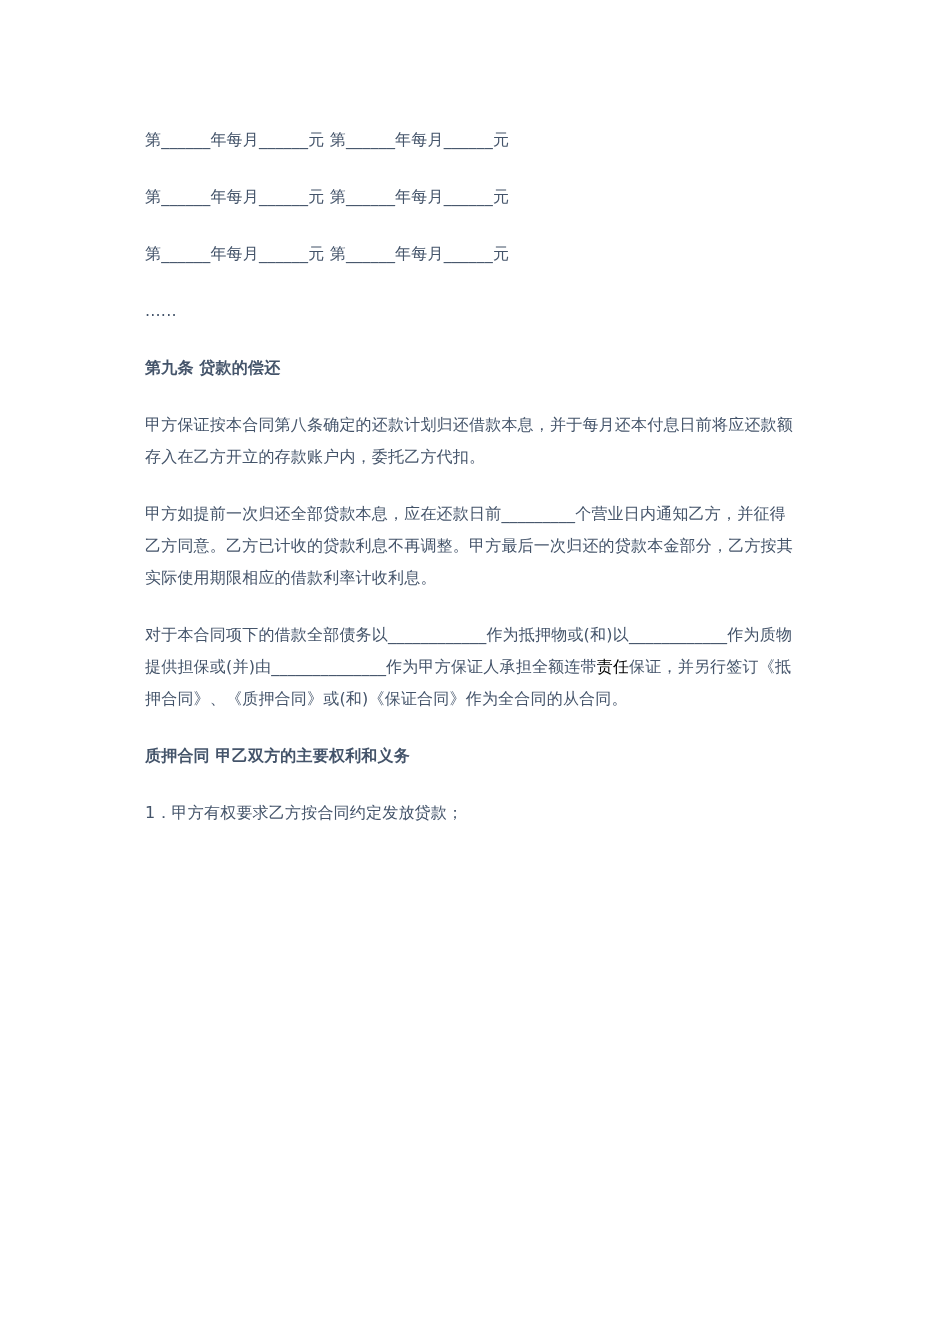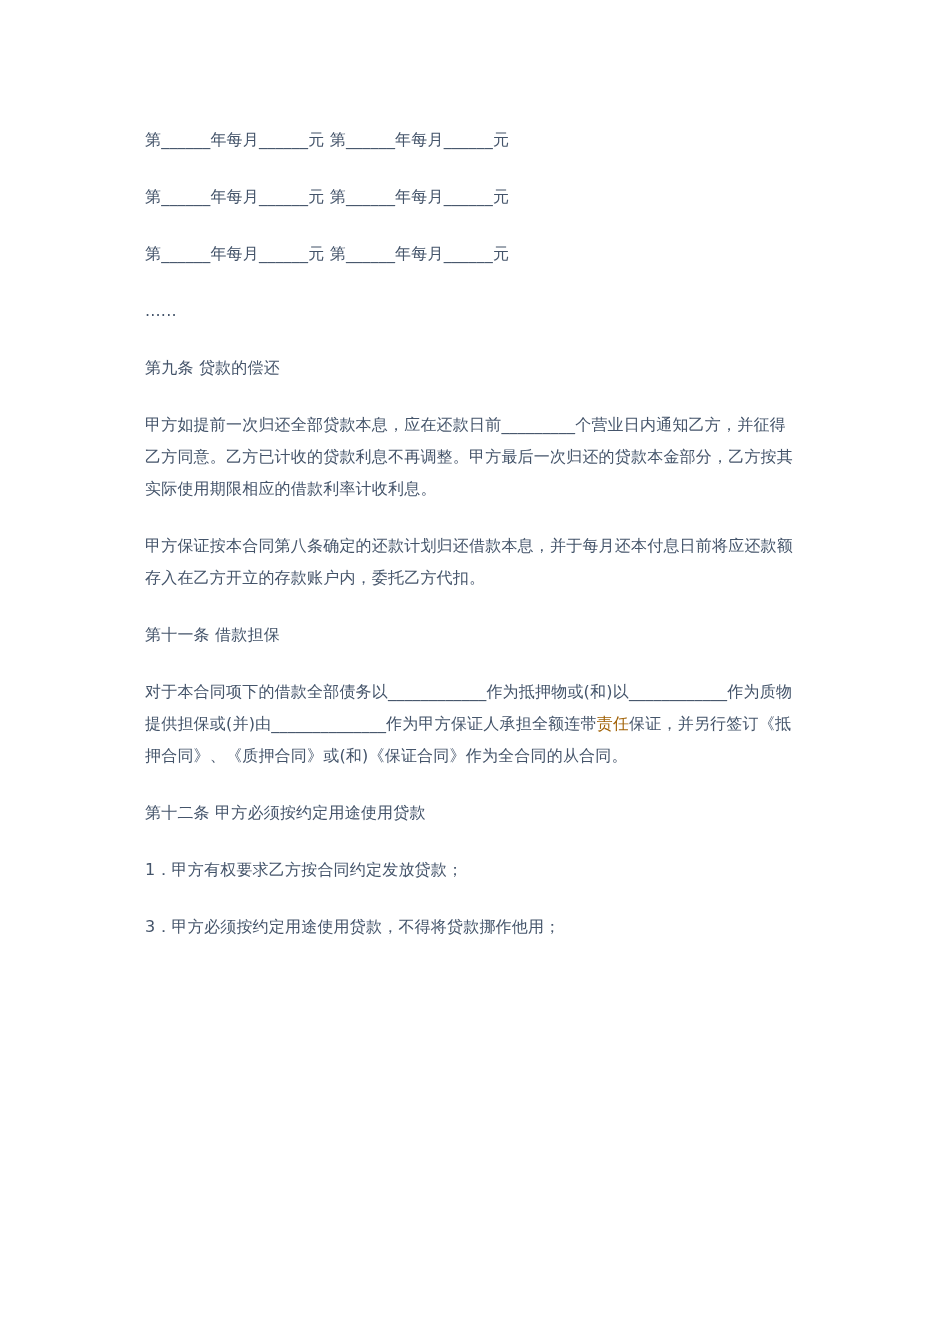--- a/index.html
+++ b/index.html
@@ -21,50 +21,48 @@
   .doc-block {
     width: 655px;
     font-size: 16px;
     line-height: 32px;
     margin: 0 0 25px 0;
     letter-spacing: 0.2px;
     word-break: break-all;
     white-space: normal;
   }
   .doc-heading {
-    font-weight: normal; 
+    font-weight: bold; 
     margin-top: 16px;
   }
   .inline-link {
-    color: #a16207;
+    color: #000000;
     cursor: pointer;
     text-decoration: none;
   }
 </style>
 </head>
 <body>
 
 <div class="page">
 
   <p class="doc-block">第______年每月______元 第______年每月______元</p>
   <p class="doc-block">第______年每月______元 第______年每月______元</p>
   <p class="doc-block">第______年每月______元 第______年每月______元</p>
 
   <p class="doc-block">......</p>
 
   <p class="doc-block doc-heading">第九条 贷款的偿还</p>
 
+  <p class="doc-block">甲方保证按本合同第八条确定的还款计划归还借款本息，并于每月还本付息日前将应还款额存入在乙方开立的存款账户内，委托乙方代扣。</p>
+
   <p class="doc-block">甲方如提前一次归还全部贷款本息，应在还款日前_________个营业日内通知乙方，并征得乙方同意。乙方已计收的贷款利息不再调整。甲方最后一次归还的贷款本金部分，乙方按其实际使用期限相应的借款利率计收利息。</p>
-
-  <p class="doc-block">甲方保证按本合同第八条确定的还款计划归还借款本息，并于每月还本付息日前将应还款额存入在乙方开立的存款账户内，委托乙方代扣。</p>
 
 
 
-  <p class="doc-block doc-heading">第十一条 借款担保</p>
 
   <p class="doc-block"><span>对于本合同项下的借款全部债务以____________作为抵押物或(和)以____________作为质物提供担保或(并)由______________作为甲方保证人承担全额连带</span><span class="inline-link">责任</span><span>保证，并另行签订《抵押合同》、《质押合同》或(和)《保证合同》作为全合同的从合同。</span></p>
 
-  <p class="doc-block doc-heading">第十二条 甲方必须按约定用途使用贷款</p>
+  <p class="doc-block doc-heading">质押合同 甲乙双方的主要权利和义务</p>
 
   <p class="doc-block">1．甲方有权要求乙方按合同约定发放贷款；</p>
-  <p class="doc-block">3．甲方必须按约定用途使用贷款，不得将贷款挪作他用；</p>
 
 </div>
 
 </body></html>

